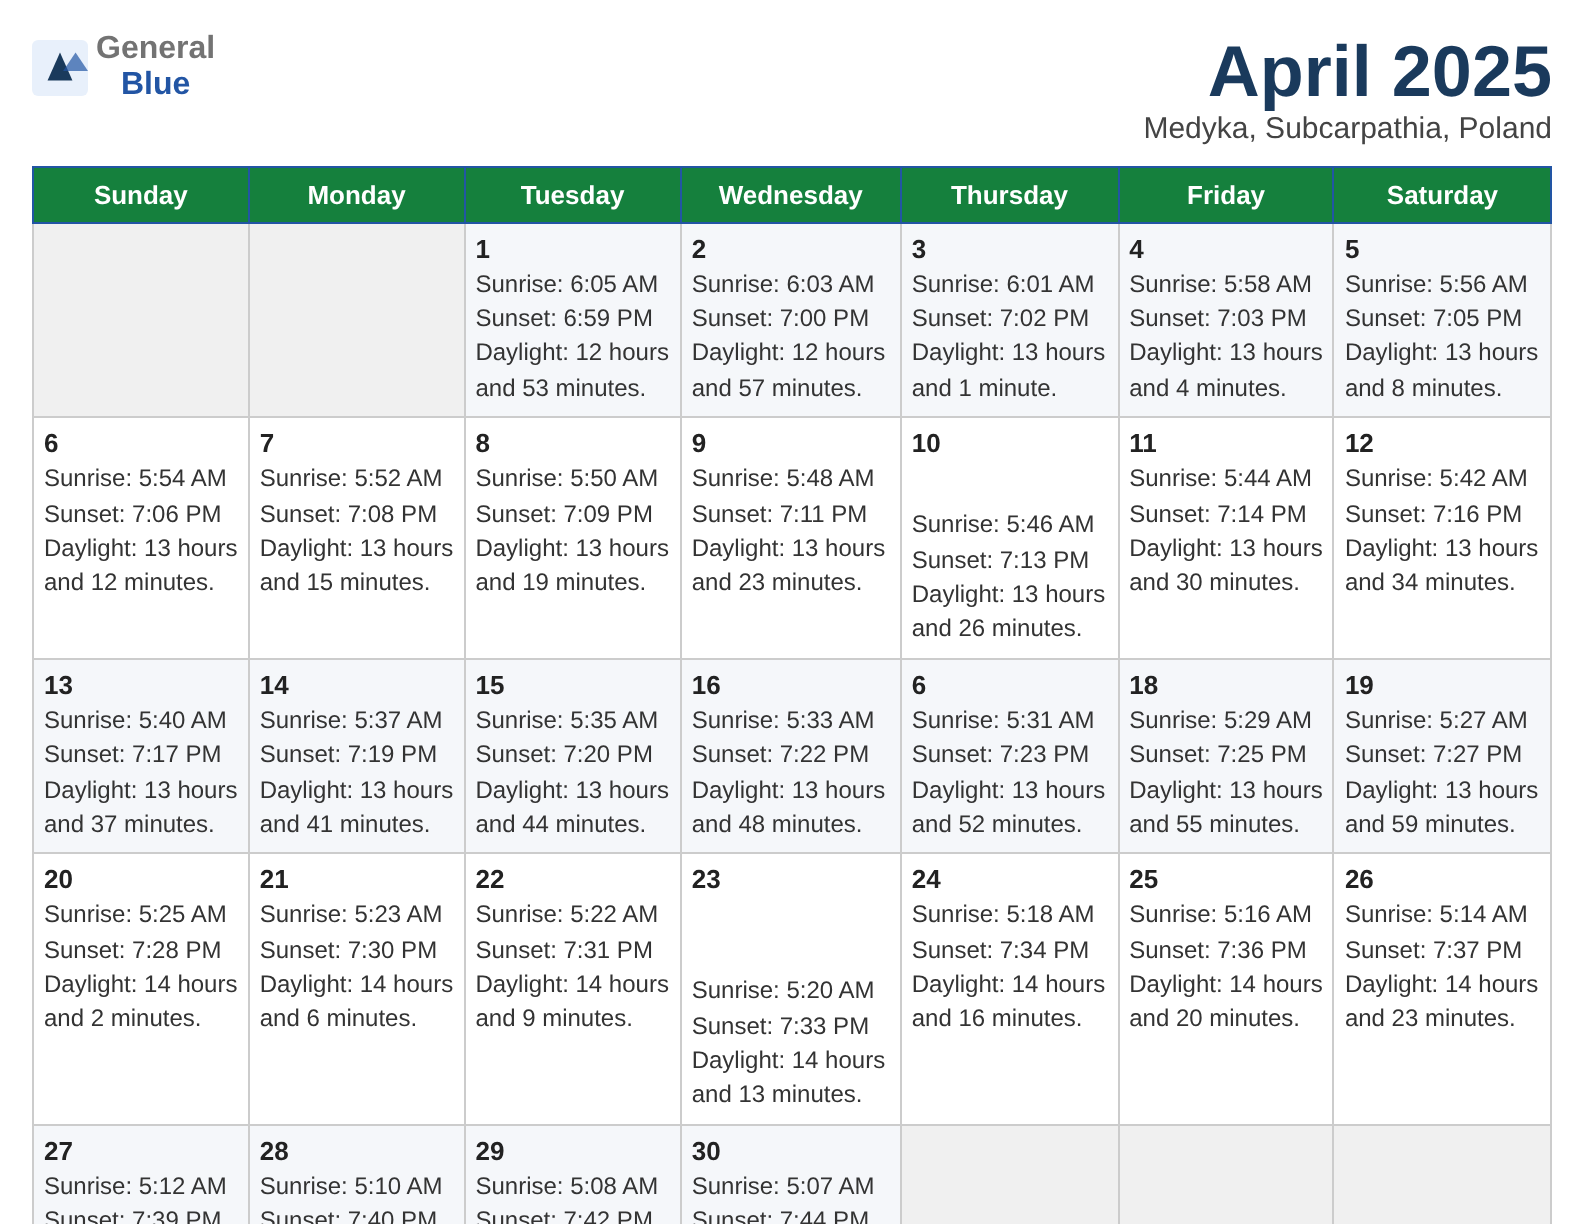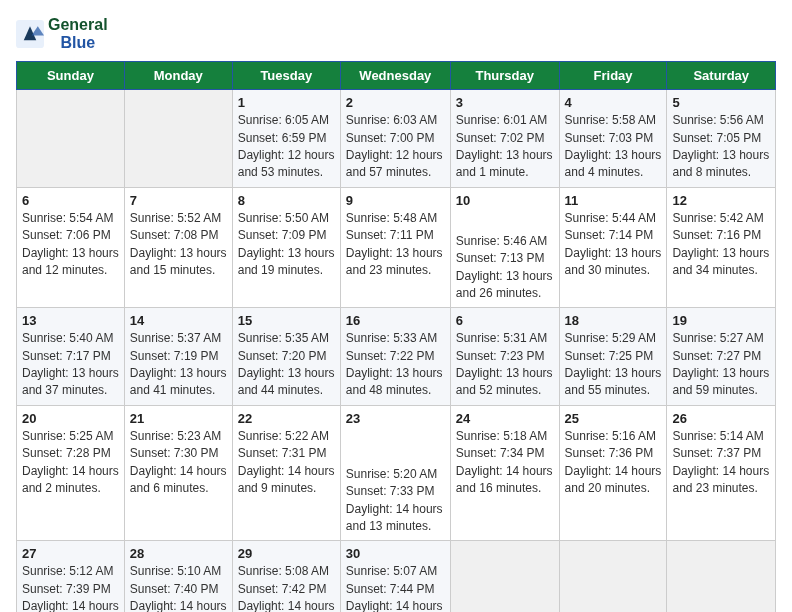--- a/index.html
+++ b/index.html
@@ -85,23 +85,27 @@
 <body>
 
 <div class="header">
   <div class="logo">
     <svg class="logo-icon" viewBox="0 0 36 36">
       <rect x="0" y="0" width="36" height="36" rx="4" fill="#e8f0fb"></rect>
       <polygon points="10,26 18,8 26,26" fill="#1a3a5c"></polygon>
       <polygon points="20,20 28,8 36,20" fill="#2255a4" opacity="0.7"></polygon>
     </svg>
     <div>
-      <div style="font-size:16px;font-weight:bold;color:#14532d;line-height:1.1;">General</div>
+      <div style="font-size:16px;font-weight:bold;color:#737373;line-height:1.1;">General</div>
       <div style="font-size:16px;font-weight:bold;color:#2255a4;line-height:1.1;text-align:center;">Blue</div>
     </div>
+  </div>
+  <div class="title-block">
+    <div class="month-title">April 2025</div>
+    <div class="location">Medyka, Subcarpathia, Poland</div>
   </div>
 </div>
 
 <table>
   <thead>
     <tr>
     <th>Sunday</th>
         <th>Monday</th>
         <th>Tuesday</th>
         <th>Wednesday</th>

